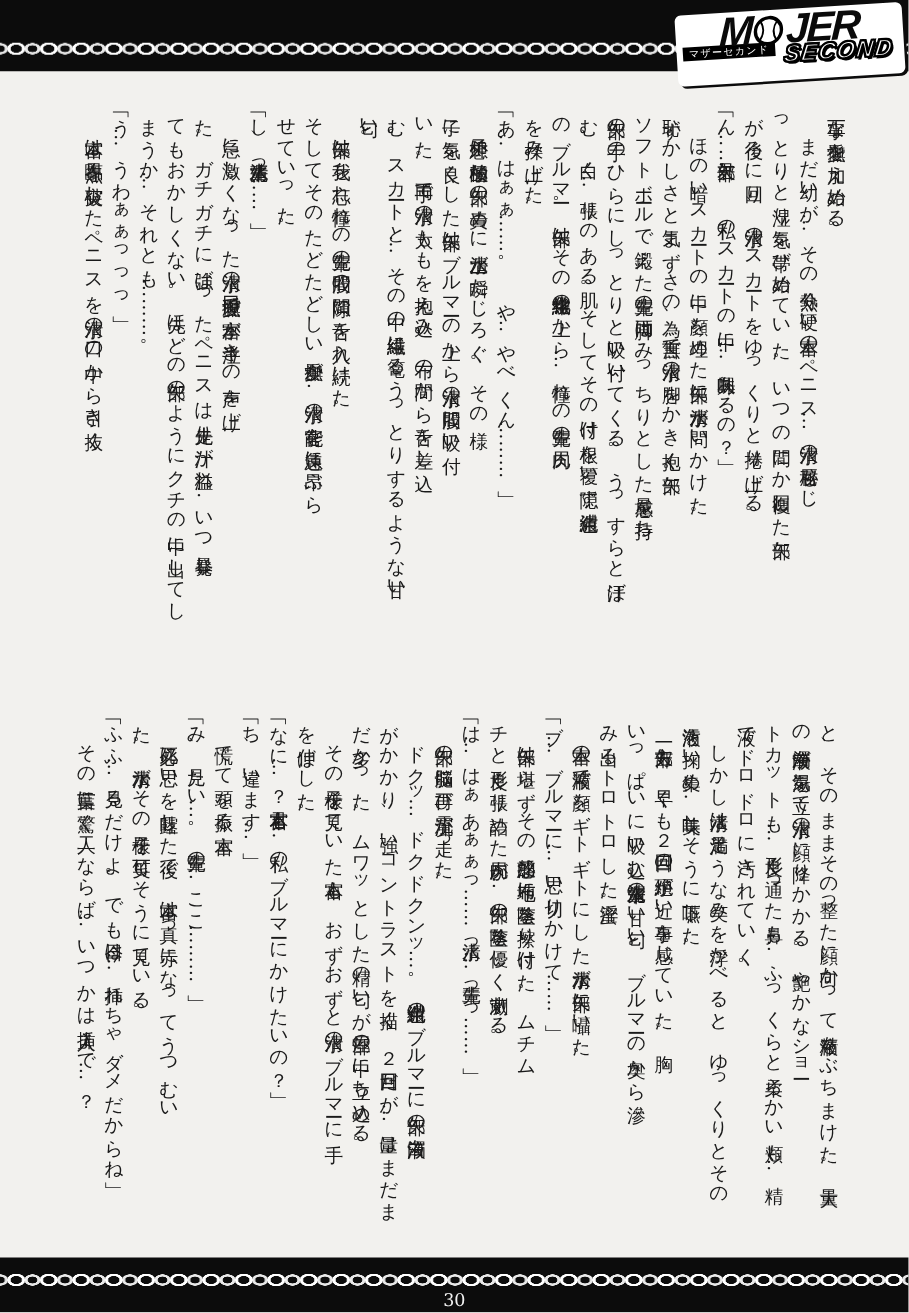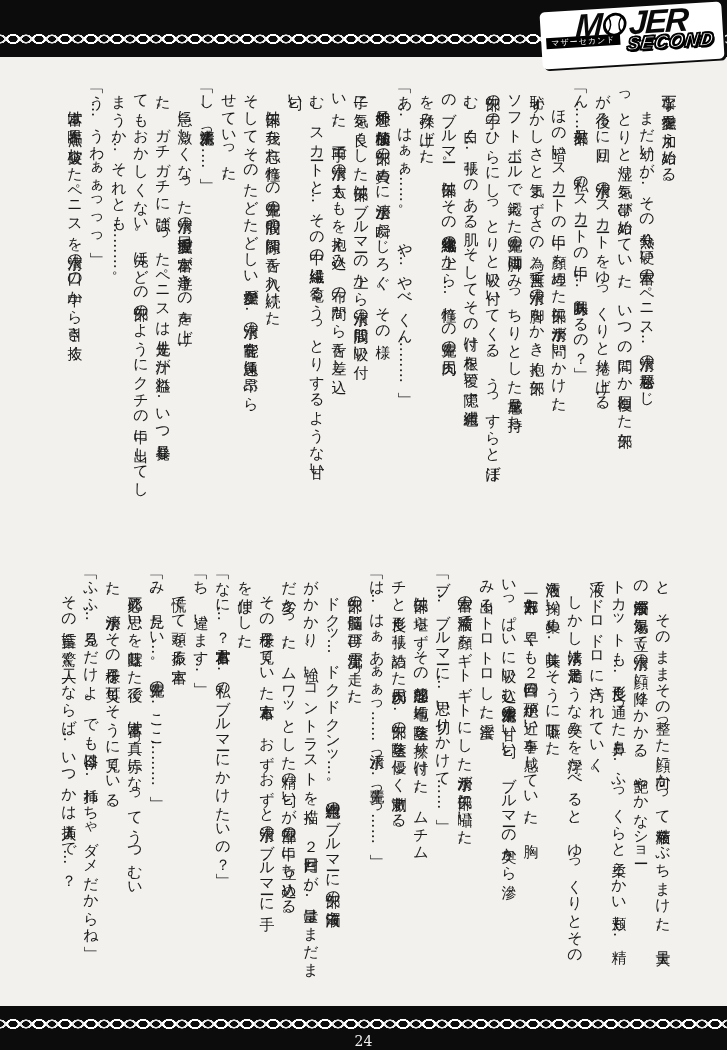--- a/index.html
+++ b/index.html
@@ -215,16 +215,16 @@
 「ち、違います…」
 　慌てて頭を振る宮本。
 「み、見たい…。先輩の…ここ………」
 　必死に思いを吐露した後で、宮本は真っ赤になってうつむい
 た。清水がその様子を可笑しそうに見ている。
 「ふふ…見るだけよ。でも今日は…挿れちゃダメだからね」
 　その言葉に驚く二人。ならば…いつかは挿入まで…？</div>
 
   <div class="band band-bottom">
     <div class="chain chain-bottom"></div>
-    <div class="page-number">24</div>
+    <div class="page-number">30</div>
   </div>
 
 </div>
 
 </body></html>

